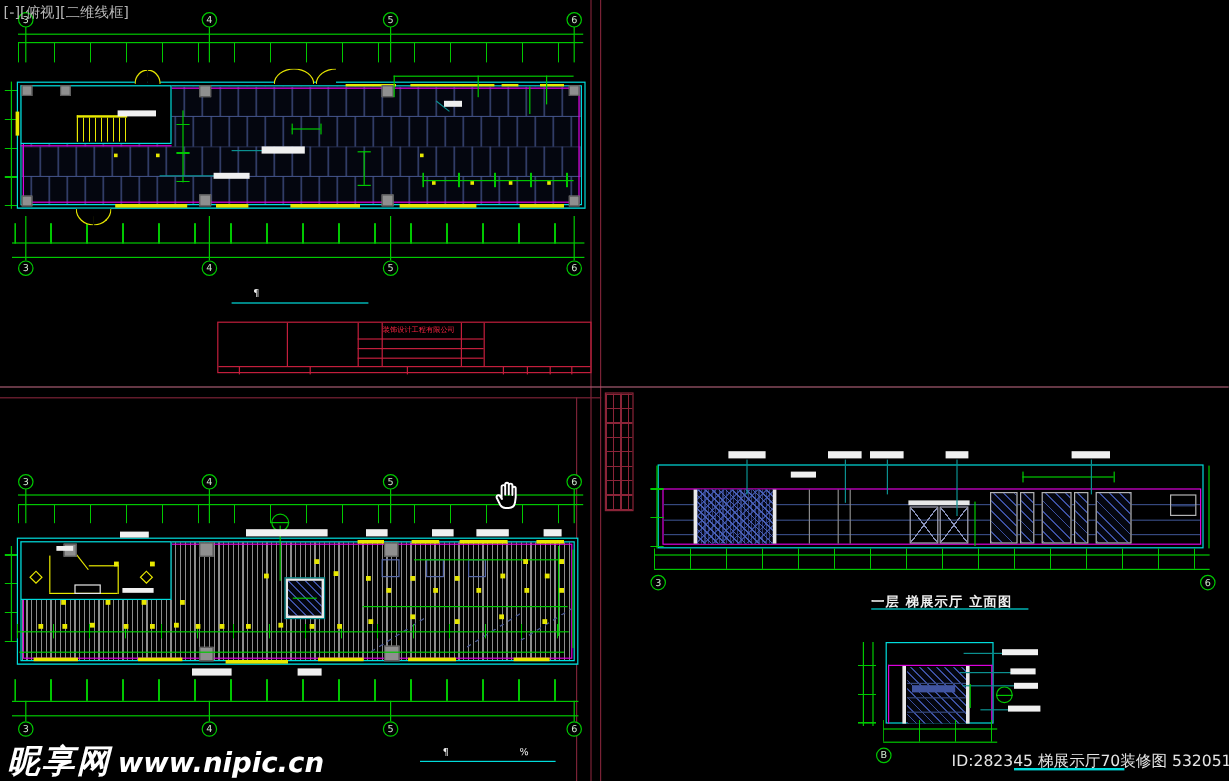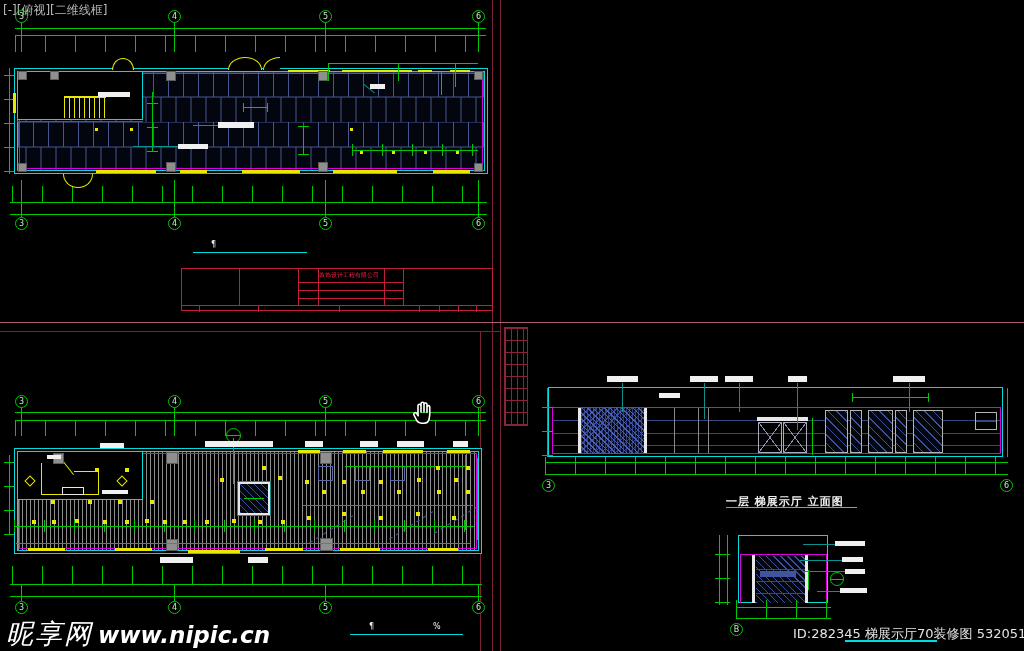--- a/index.html
+++ b/index.html
@@ -48,21 +48,21 @@
   .arcRd{ position:absolute; border:1px solid #e8e800; border-left:none; border-top:none;
           border-radius:0 0 100% 0; background:#000; }
   .stair { position:absolute; border-top:2px solid #e8e800;
            background-image:repeating-linear-gradient(90deg,#e8e800 0 1px,transparent 1px 5px); }
   .gcircle { position:absolute; border:1px solid #00c800; border-radius:50%; }
   .diag { position:absolute; height:1px;
           background:repeating-linear-gradient(90deg,#4a5a96 0 4px,transparent 4px 8px); }
   .bluebox { position:absolute; width:15px; height:15px; border:1px solid #5668a8; }
   #viewport-label { position:absolute; left:3px; top:2px; color:#b8b8b8; font-size:12px; letter-spacing:0; z-index:9; }
   #nipic-watermark { position:absolute; left:6px; top:616px; color:#fff; z-index:9; white-space:nowrap; }
-  #nipic-watermark .cjk { font-size:27px; font-weight:normal; font-style:italic; letter-spacing:2px; }
+  #nipic-watermark .cjk { font-size:27px; font-weight:bold; font-style:italic; letter-spacing:2px; }
   #nipic-watermark .url { font-size:23px; font-weight:bold; font-style:italic; }
   #id-watermark { position:absolute; left:793px; top:625px; color:#e4e4e4; font-size:13px; z-index:9; white-space:nowrap; }
   #elev-title { position:absolute; left:726px; top:494px; color:#f0f0f0; font-size:11px; font-weight:bold;
                 letter-spacing:1px; white-space:nowrap; z-index:7;}
   #titleblock { position:absolute; left:181px; top:268px; width:312px; height:43px; border:1px solid #c21e3c; }
   #titleblock .v { position:absolute; top:0; width:1px; height:36px; background:#c21e3c; }
   #titleblock .h { position:absolute; height:1px; background:#c21e3c; }
   #tb-company { position:absolute; left:137px; top:2px; width:64px; color:#ff2443; font-size:6px;
                 white-space:nowrap; overflow:hidden; }
   .smark { position:absolute; color:#f0f0f0; font-size:8px; z-index:7; }

